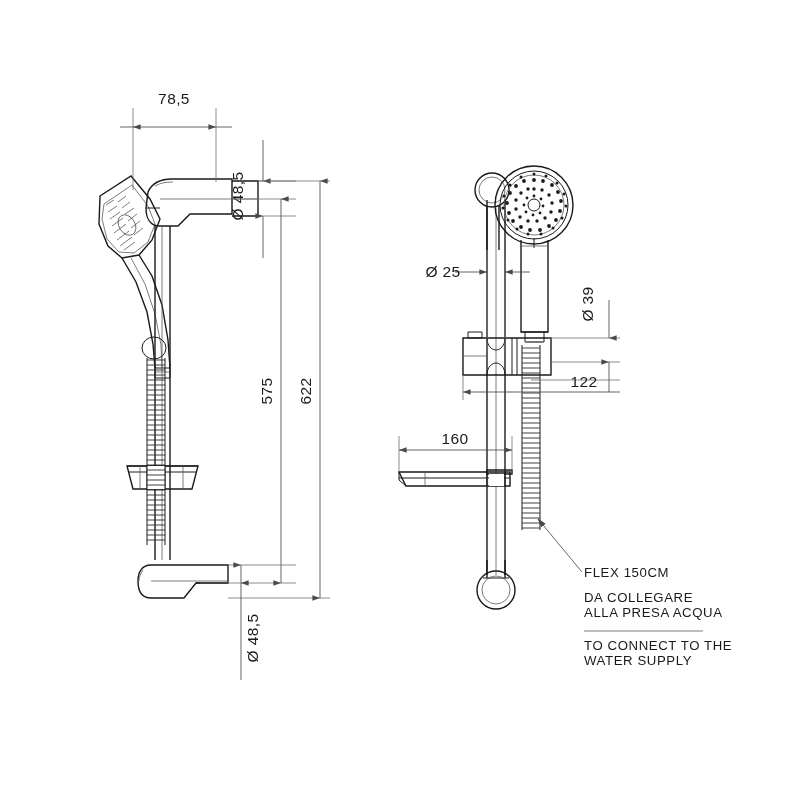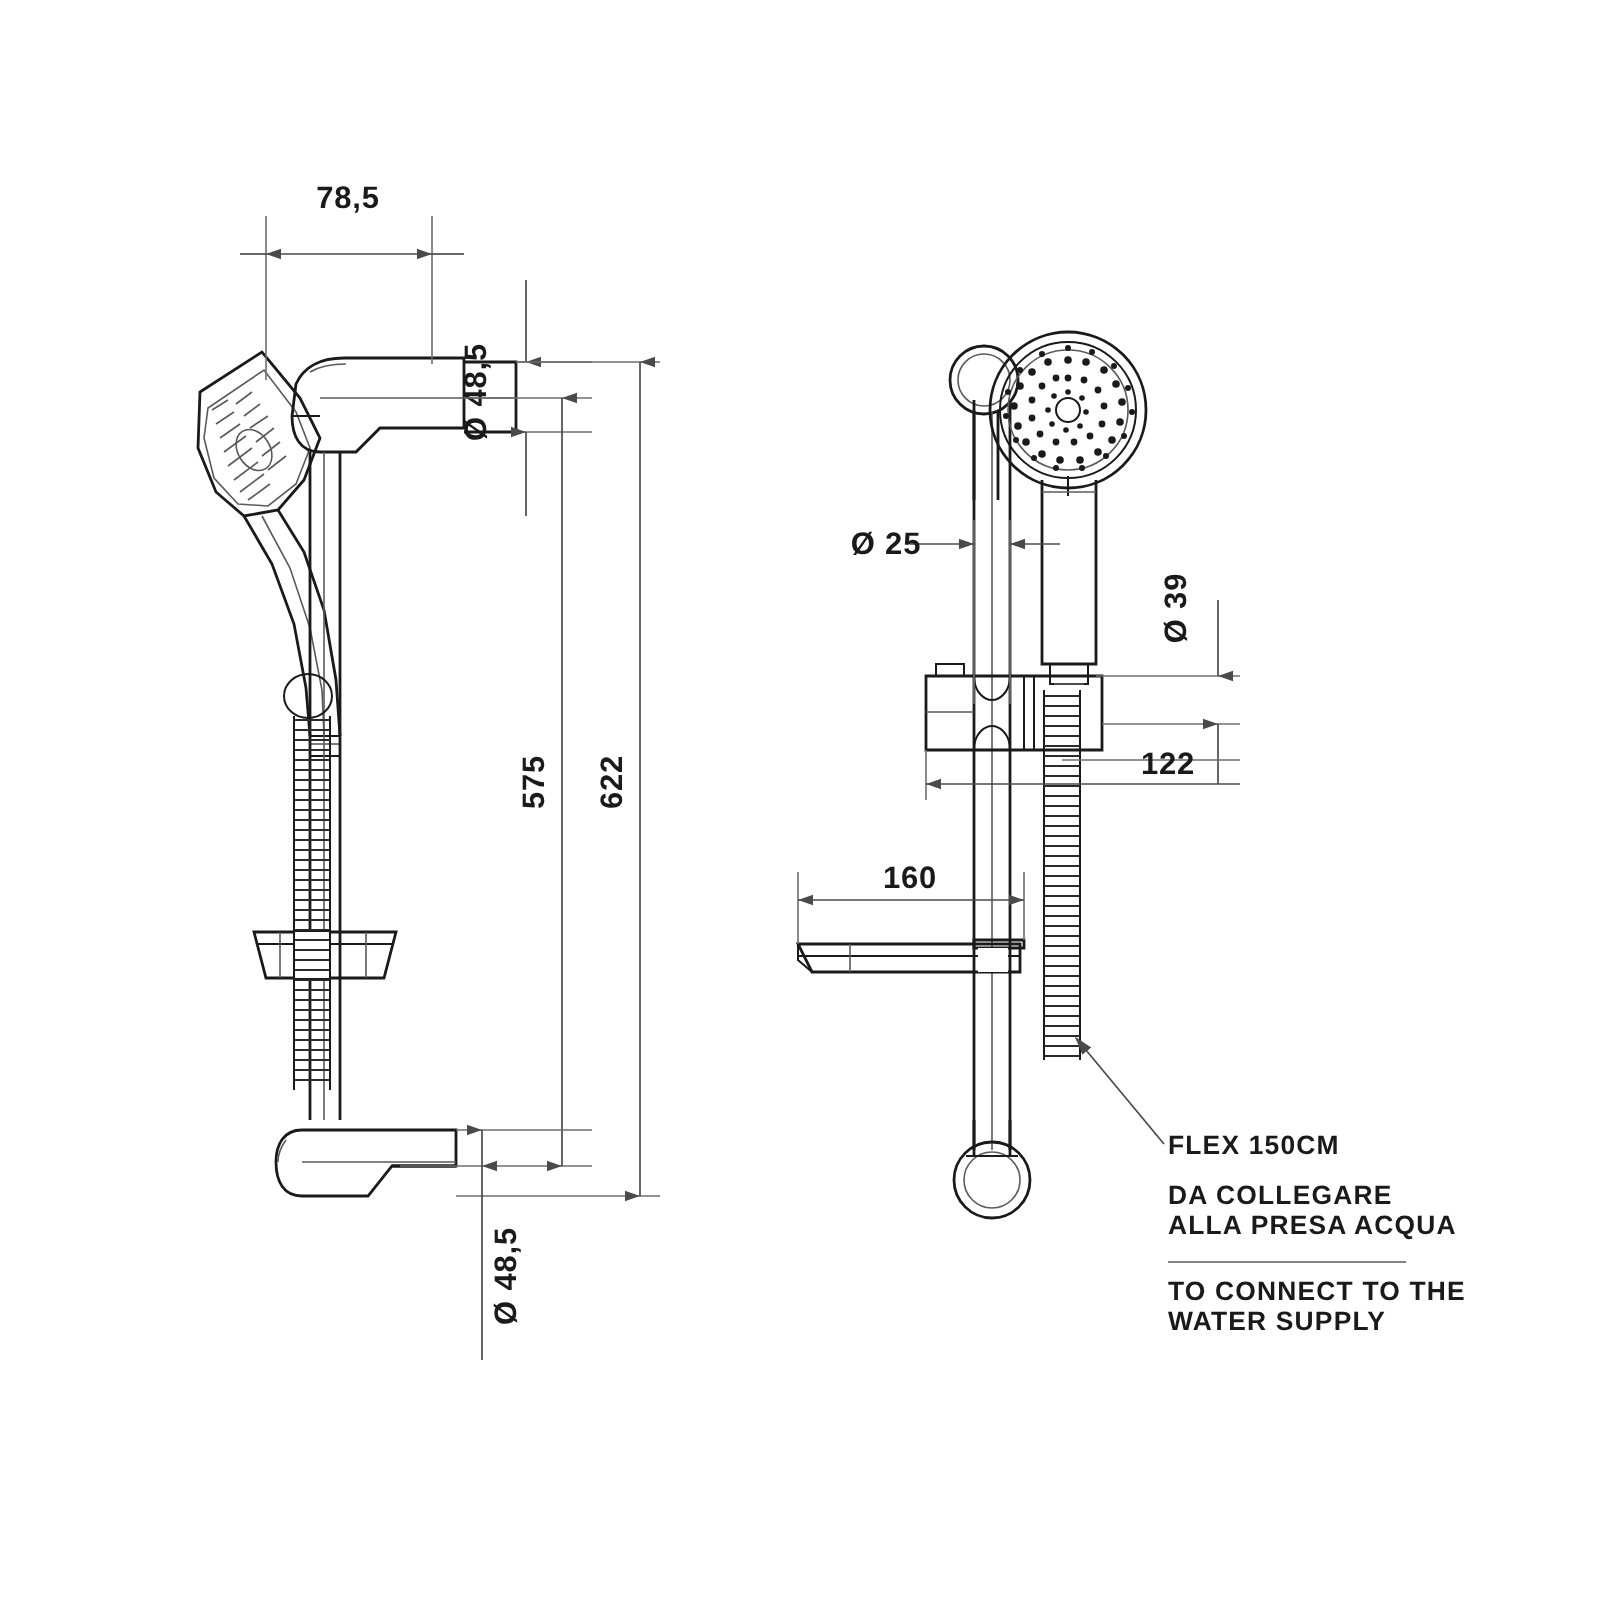--- a/index.html
+++ b/index.html
@@ -13,21 +13,20 @@
     height: 800px;
     font-family: "Liberation Sans", sans-serif;
     overflow: hidden;
     position: relative;
   }
   #sheet {
     position: absolute;
     left: 0; top: 0;
     width: 780px;
     height: 800px;
-    font-weight: bold;
   }
   svg { display: block; }
   .ln   { stroke: #1a1a1a; stroke-width: 1; fill: none; }
   .lnw  { stroke: #1a1a1a; stroke-width: 1.4; fill: none; }
   .thin { stroke: #5a5a5a; stroke-width: 0.8; fill: none; }
   .dim  { stroke: #4a4a4a; stroke-width: 0.85; fill: none; }
   .ext  { stroke: #6e6e6e; stroke-width: 0.8; fill: none; }
   .fillw { fill: #ffffff; }
   .hose  { stroke: #2b2b2b; stroke-width: 0.9; fill: none; }
   text {

